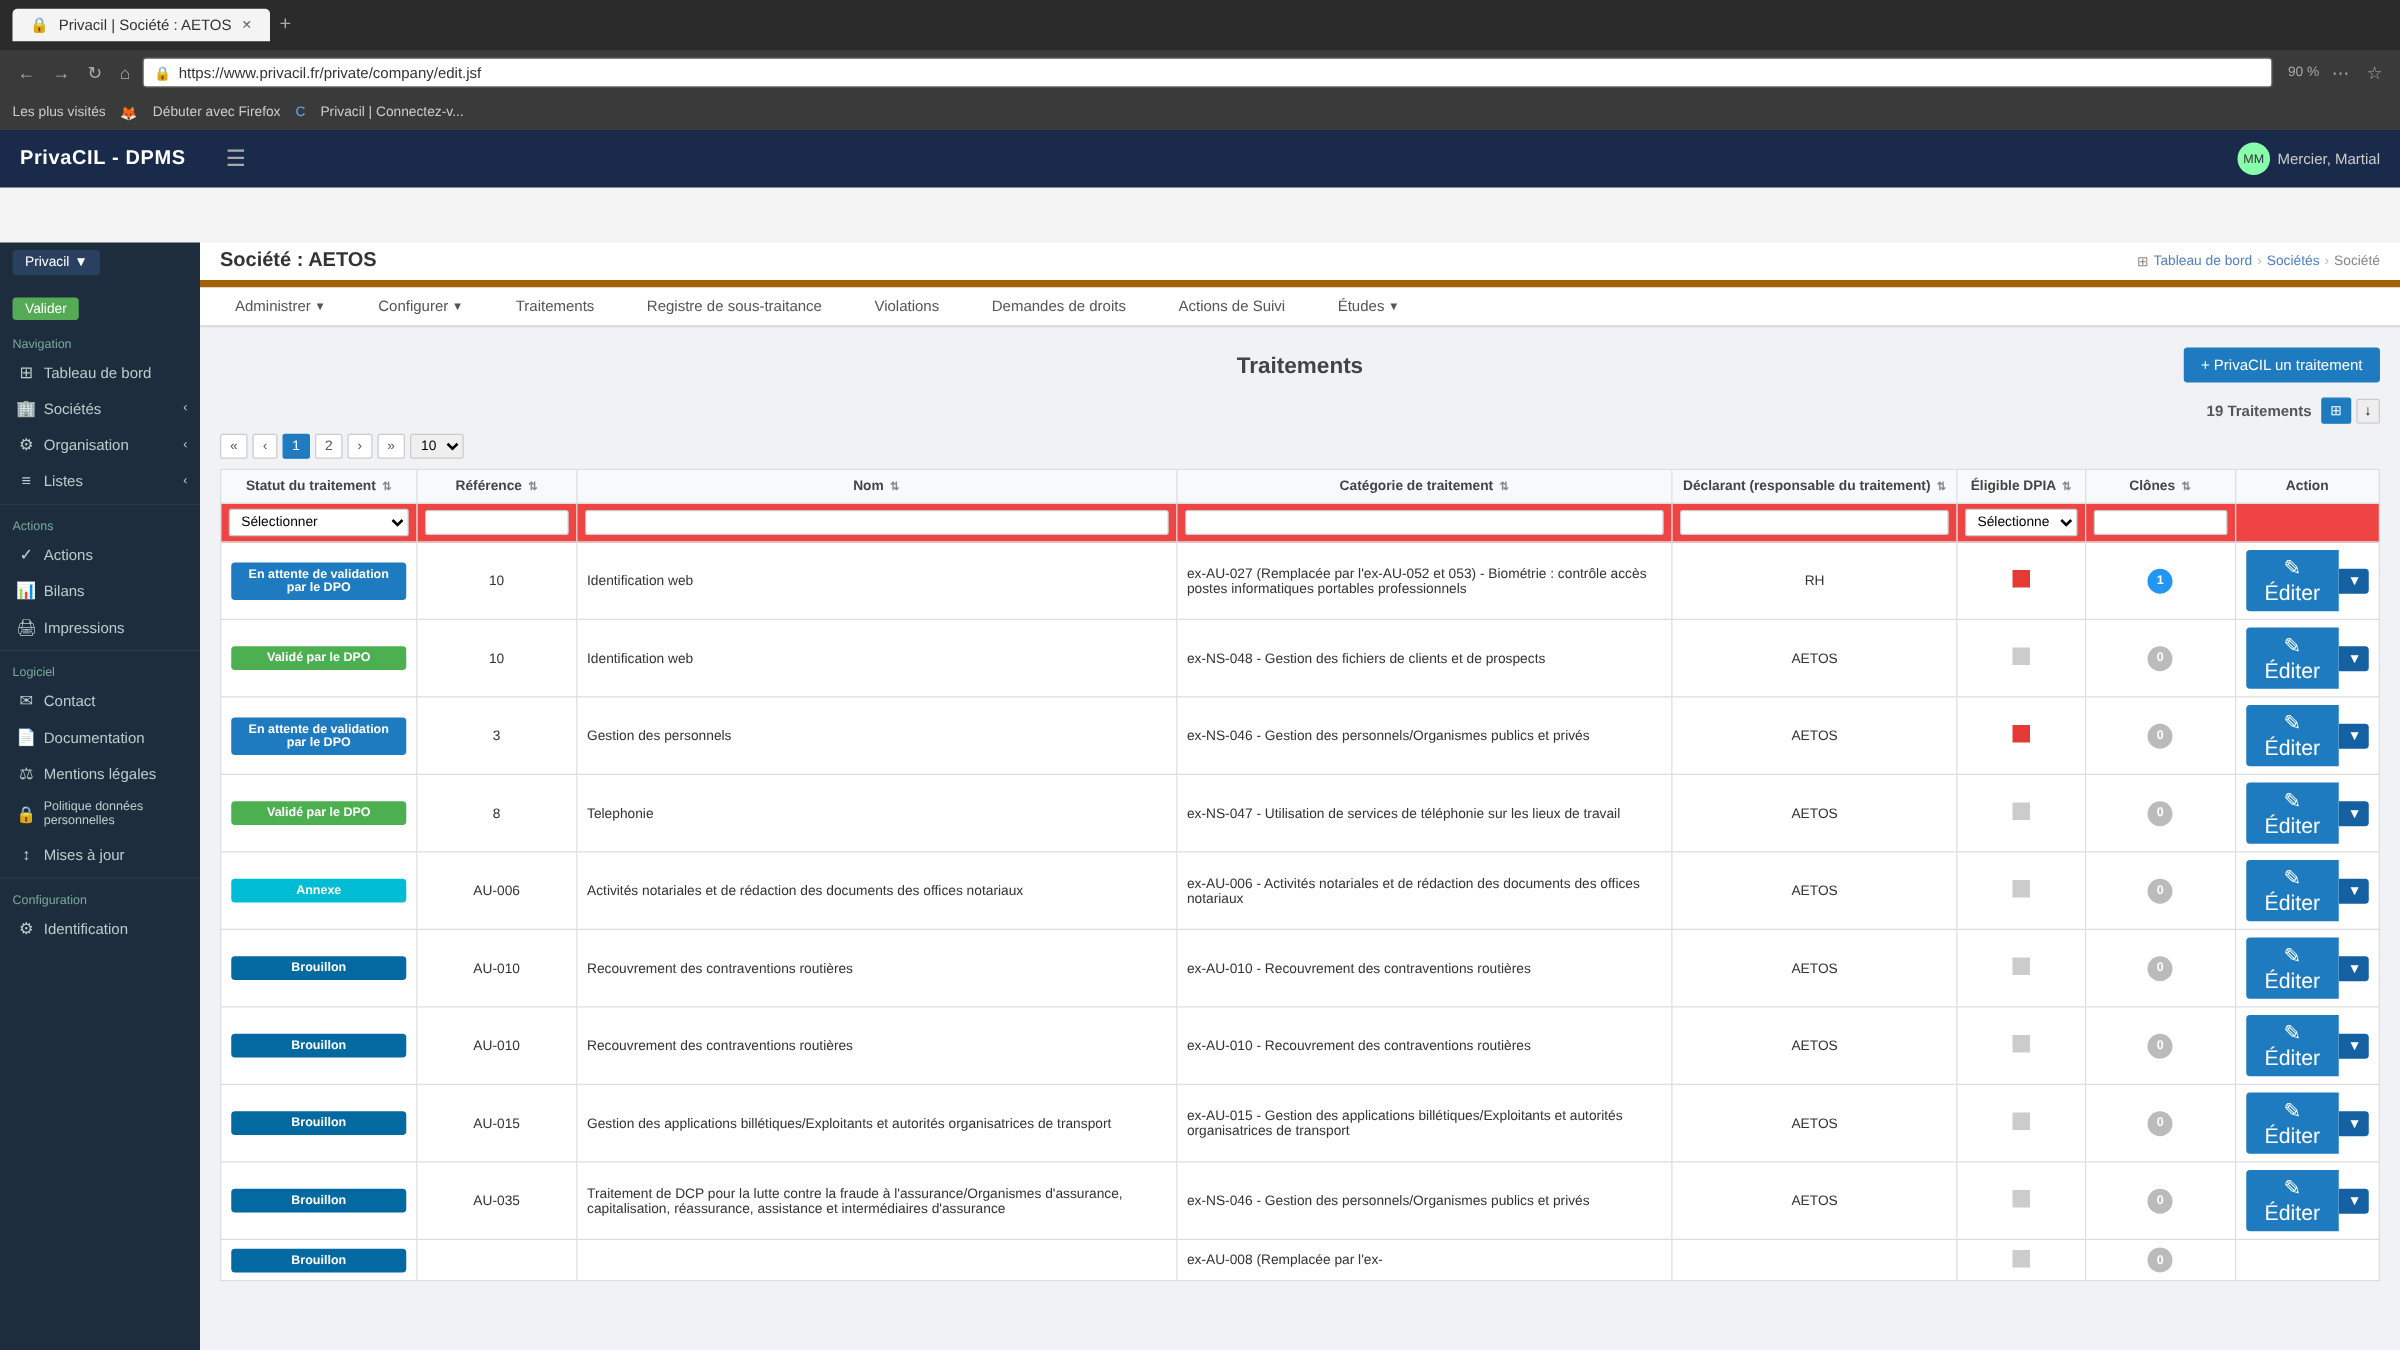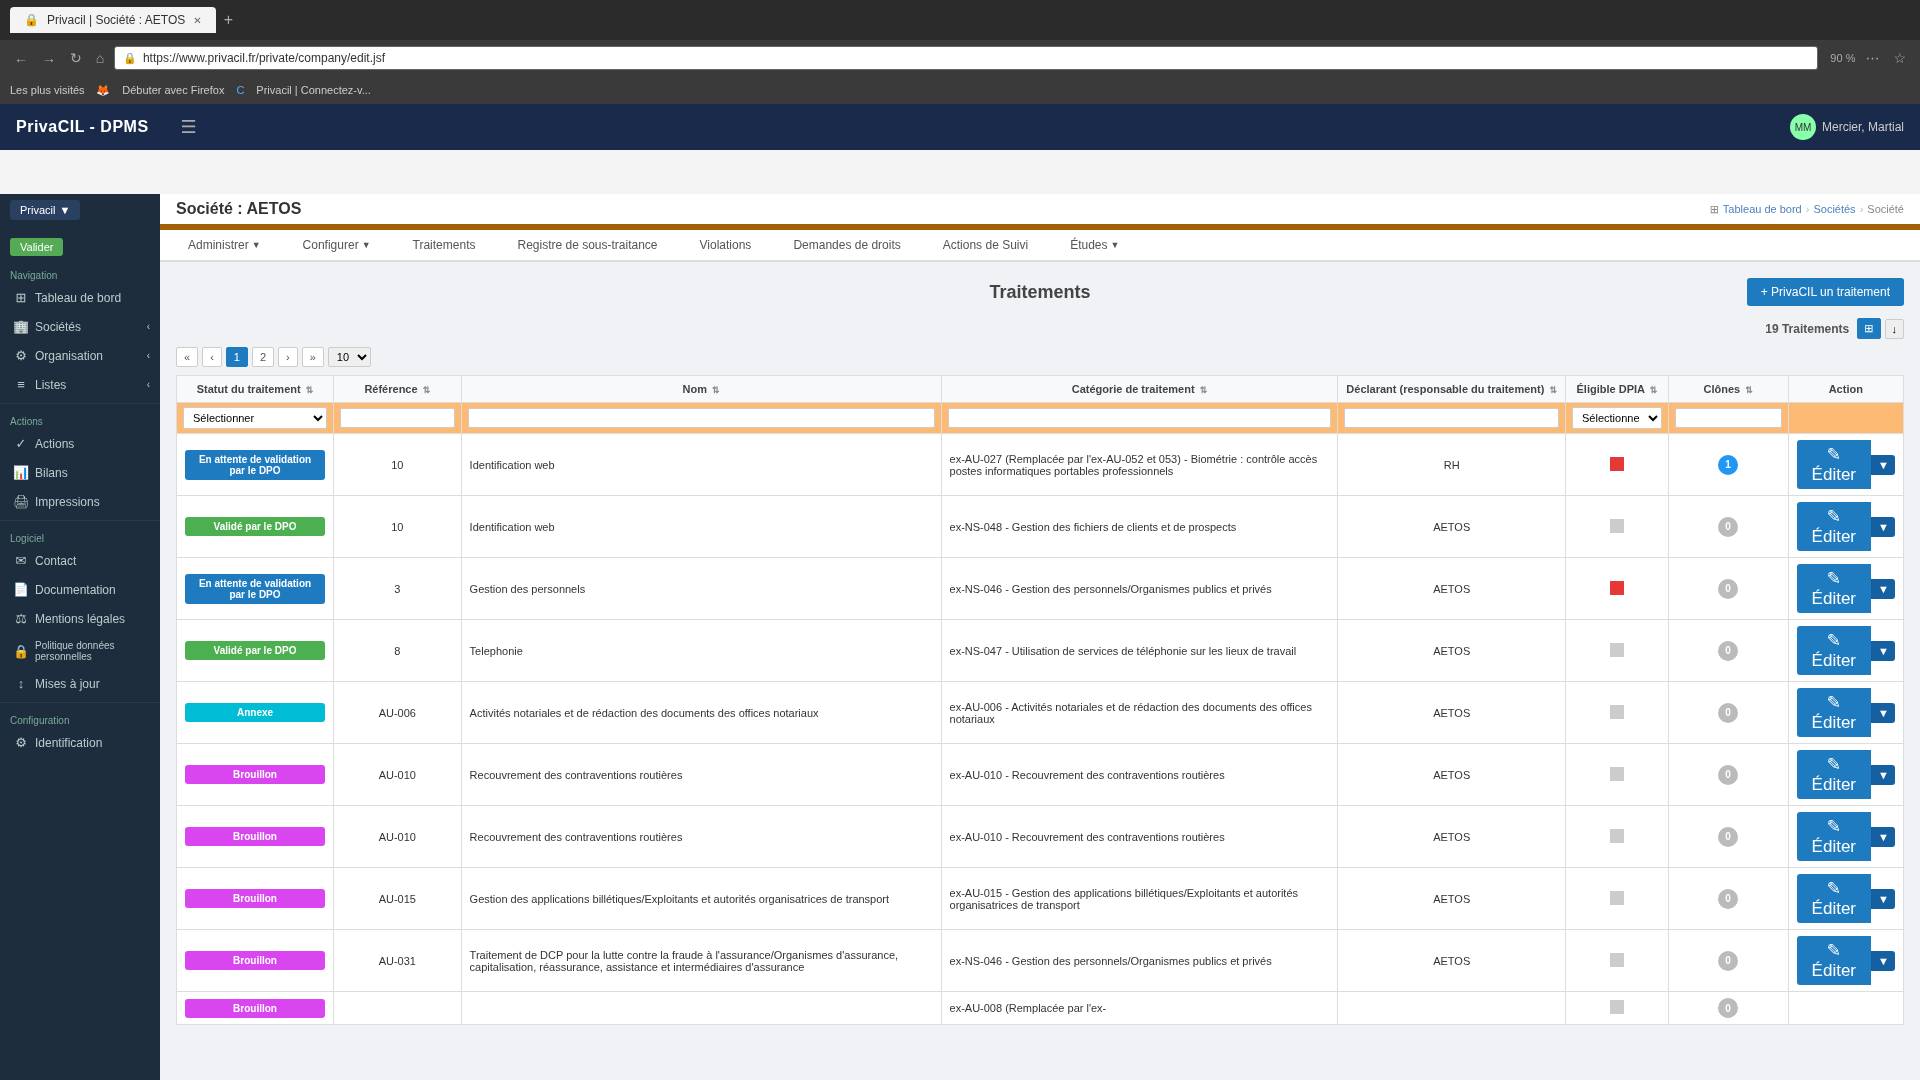--- a/index.html
+++ b/index.html
@@ -68,30 +68,30 @@
     .pagination { display: flex; align-items: center; gap: 4px; margin-bottom: 8px; }
     .page-btn { background: #fff; border: 1px solid #ccc; padding: 3px 7px; cursor: pointer; font-size: 11px; border-radius: 2px; color: #555; }
     .page-btn.active { background: #1e7bc0; color: #fff; border-color: #1e7bc0; }
     .page-select { border: 1px solid #ccc; padding: 2px 4px; font-size: 11px; border-radius: 2px; }
 
     
     .data-table { width: 100%; border-collapse: collapse; background: #fff; font-size: 11px; }
     .data-table th { background: #f8f9fa; border: 1px solid #ddd; padding: 7px 8px; text-align: center; font-weight: bold; color: #444; white-space: nowrap; }
     .data-table th .sort { color: #888; font-size: 9px; margin-left: 2px; }
     .data-table td { border: 1px solid #ddd; padding: 6px 8px; text-align: center; vertical-align: middle; }
-    .filter-row td, .filter-row th { background: #fdba74; padding: 4px 6px; }
+    .filter-row td, .filter-row th { background: #ef4444; padding: 4px 6px; }
     .filter-input { width: 100%; border: 1px solid #ccc; padding: 3px 5px; font-size: 11px; border-radius: 2px; }
     .filter-select { width: 100%; border: 1px solid #ccc; padding: 3px 5px; font-size: 11px; border-radius: 2px; background: #fff; }
 
     
     .badge { padding: 4px 10px; border-radius: 3px; font-size: 10px; font-weight: bold; color: #fff; display: inline-block; text-align: center; width: 140px; }
     .badge-pending { background: #1e7bc0; }
     .badge-validated { background: #4caf50; }
     .badge-annex { background: #00bcd4; }
-    .badge-draft { background: #d946ef; }
+    .badge-draft { background: #0369a1; }
 
     
     .edit-btn-group { display: flex; align-items: center; }
     .edit-btn { background: #1e7bc0; color: #fff; border: none; padding: 4px 10px; font-size: 17px; cursor: pointer; border-radius: 3px 0 0 3px; display: flex; align-items: center; gap: 3px; }
     .edit-btn-dropdown { background: #1560a0; color: #fff; border: none; padding: 4px 6px; font-size: 11px; cursor: pointer; border-radius: 0 3px 3px 0; border-left: 1px solid #1260a0; }
 
     
     .clone-badge { display: inline-flex; align-items: center; justify-content: center; width: 20px; height: 20px; border-radius: 50%; font-size: 10px; font-weight: bold; color: #fff; }
     .clone-badge-blue { background: #2196f3; }
     .clone-badge-gray { background: #bbb; }
@@ -516,21 +516,21 @@
       <div class="edit-btn-group">
         <button class="edit-btn">✎ Éditer</button>
         <button class="edit-btn-dropdown">▼</button>
       </div>
     </td>
   </tr>
               <tr>
     <td>
       <span class="badge badge-draft">Brouillon</span>
     </td>
-    <td>AU-031</td>
+    <td>AU-035</td>
     <td class="text-left">Traitement de DCP pour la lutte contre la fraude à l'assurance/Organismes d'assurance, capitalisation, réassurance, assistance et intermédiaires d'assurance</td>
     <td class="text-left">ex-NS-046 - Gestion des personnels/Organismes publics et privés</td>
     <td>AETOS</td>
     <td><span class="gray-square"></span></td>
     <td>
       <span class="clone-badge clone-badge-gray">0</span>
     </td>
     <td>
 
       <div class="edit-btn-group">

